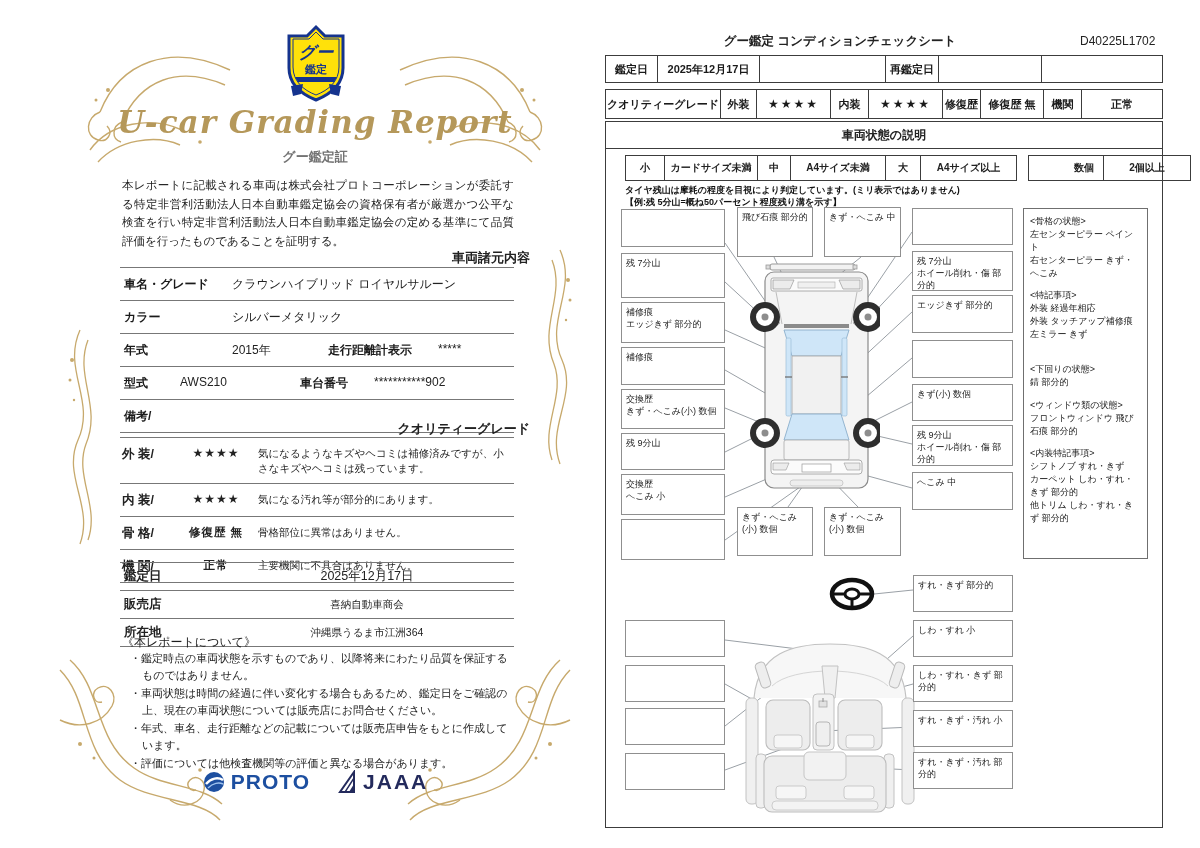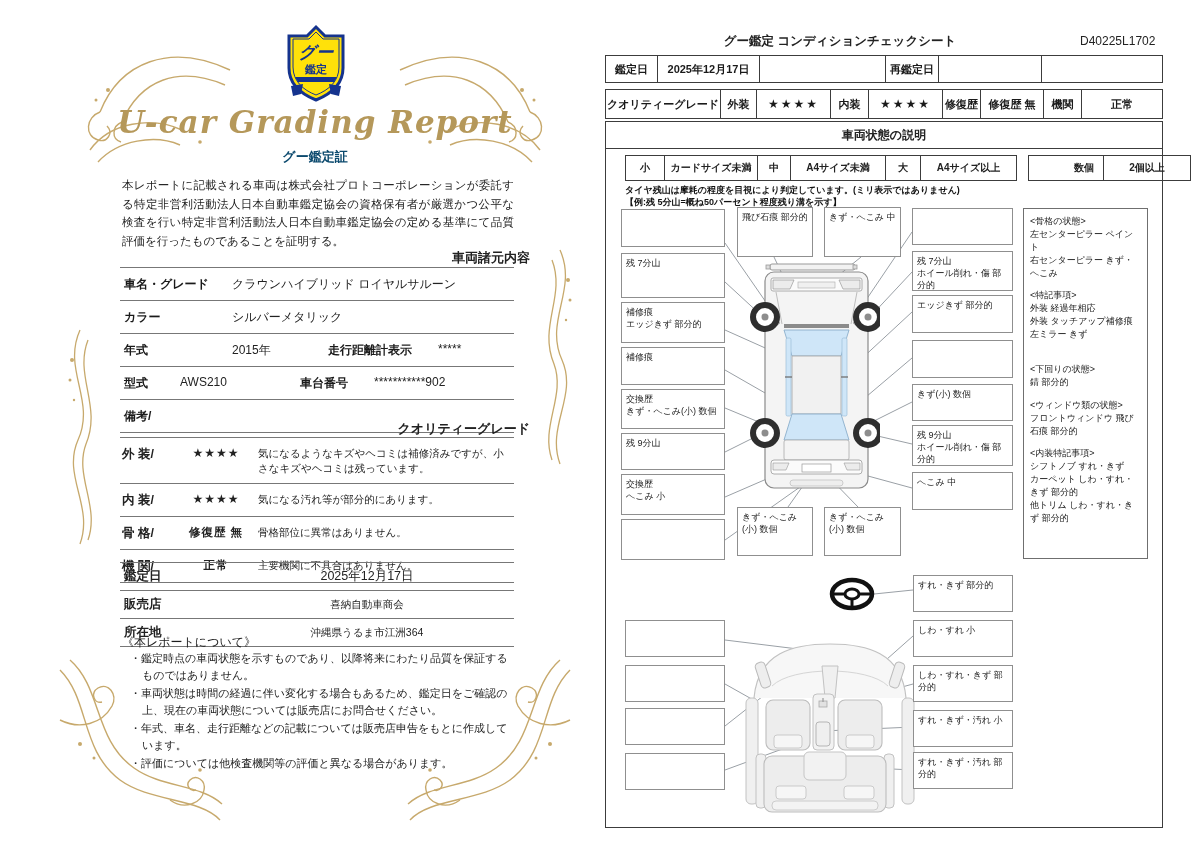--- a/index.html
+++ b/index.html
@@ -9,21 +9,21 @@
   }
   .abs { position:absolute; }
   .center { text-align:center; }
   .preline { white-space:pre-line; }
 
   
   .gold-title {
     font-family:"DejaVu Serif","Liberation Serif",serif;
     font-style:italic; font-weight:bold; color:#b5985a; font-size:31px; letter-spacing:1px;
   }
-  .lp-sub { font-size:13px; font-weight:bold; color:#0c4a6e; }
+  .lp-sub { font-size:13px; font-weight:bold; color:#737373; }
   .lp-intro {
     font-family:"DejaVu Serif","Liberation Serif",serif;
     font-size:11.5px; line-height:1.62; text-align:justify; color:#1c1c1c;
   }
   .lp-h { font-size:13px; font-weight:bold;text-align:right; }
   .stack { border-top:1px solid #777; }
   .srow { display:flex; align-items:flex-start; border-bottom:1px solid #777; padding:8px 4px 7px 4px; font-size:12px; }
   .srow .lab { font-weight:bold; color:#1a1a1a; }
   .grow { display:flex; align-items:flex-start; border-bottom:1px solid #777; padding:8px 2px 7px 2px; }
   .grow .glab { width:52px; font-weight:bold; font-size:12.5px; }
@@ -203,20 +203,38 @@
     </div>
 
     <div class="abs about-h" style="left:82px;top:634px;">《本レポートについて》</div>
     <ul class="abs about" style="left:90px;top:651px;width:386px;">
       <li>・鑑定時点の車両状態を示すものであり、以降将来にわたり品質を保証するものではありません。</li>
       <li>・車両状態は時間の経過に伴い変化する場合もあるため、鑑定日をご確認の上、現在の車両状態については販売店にお問合せください。</li>
       <li>・年式、車名、走行距離などの記載については販売店申告をもとに作成しています。</li>
       <li>・評価については他検査機関等の評価と異なる場合があります。</li>
     </ul>
 
+    <div class="abs" style="left:60px;top:770px;width:430px;display:flex;justify-content:center;align-items:center;gap:28px;">
+      <div style="display:flex;align-items:center;gap:5px;">
+        <svg width="24" height="24" viewBox="0 0 24 24">
+          <circle cx="12" cy="12" r="10" fill="#1d4fa0"></circle>
+          <path d="M4,14 C9,8 16,7 21,10" stroke="#fff" stroke-width="2.5" fill="none"></path>
+          <path d="M6,18 C11,13 17,12 21,14" stroke="#9ec2ee" stroke-width="1.5" fill="none"></path>
+        </svg>
+        <span class="logo-proto">PROTO</span>
+      </div>
+      <div style="display:flex;align-items:center;gap:5px;">
+        <svg width="20" height="24" viewBox="0 0 20 24">
+          <path d="M16,2 L16,22 L2,22 Z" fill="none" stroke="#232a5c" stroke-width="2"></path>
+          <path d="M16,8 L16,22 L7,22 Z" fill="none" stroke="#232a5c" stroke-width="1.4"></path>
+          <path d="M16,14 L16,22 L11,22 Z" fill="#232a5c"></path>
+        </svg>
+        <span class="logo-jaaa">JAAA</span>
+      </div>
+    </div>
   </div>
 
   <div class="abs rp-title center" style="left:605px;top:33px;width:470px;">グー鑑定  コンディションチェックシート</div>
   <div class="abs rp-code" style="left:1080px;top:34px;">D40225L1702</div>
 
   <div class="abs btable" style="left:605px;top:55px;width:556px;height:26px;">
     <div class="bcell" style="width:51px;">鑑定日</div>
     <div class="bcell" style="width:101px;">2025年12月17日</div>
     <div class="bcell" style="width:125px;"></div>
     <div class="bcell" style="width:52px;">再鑑定日</div>

